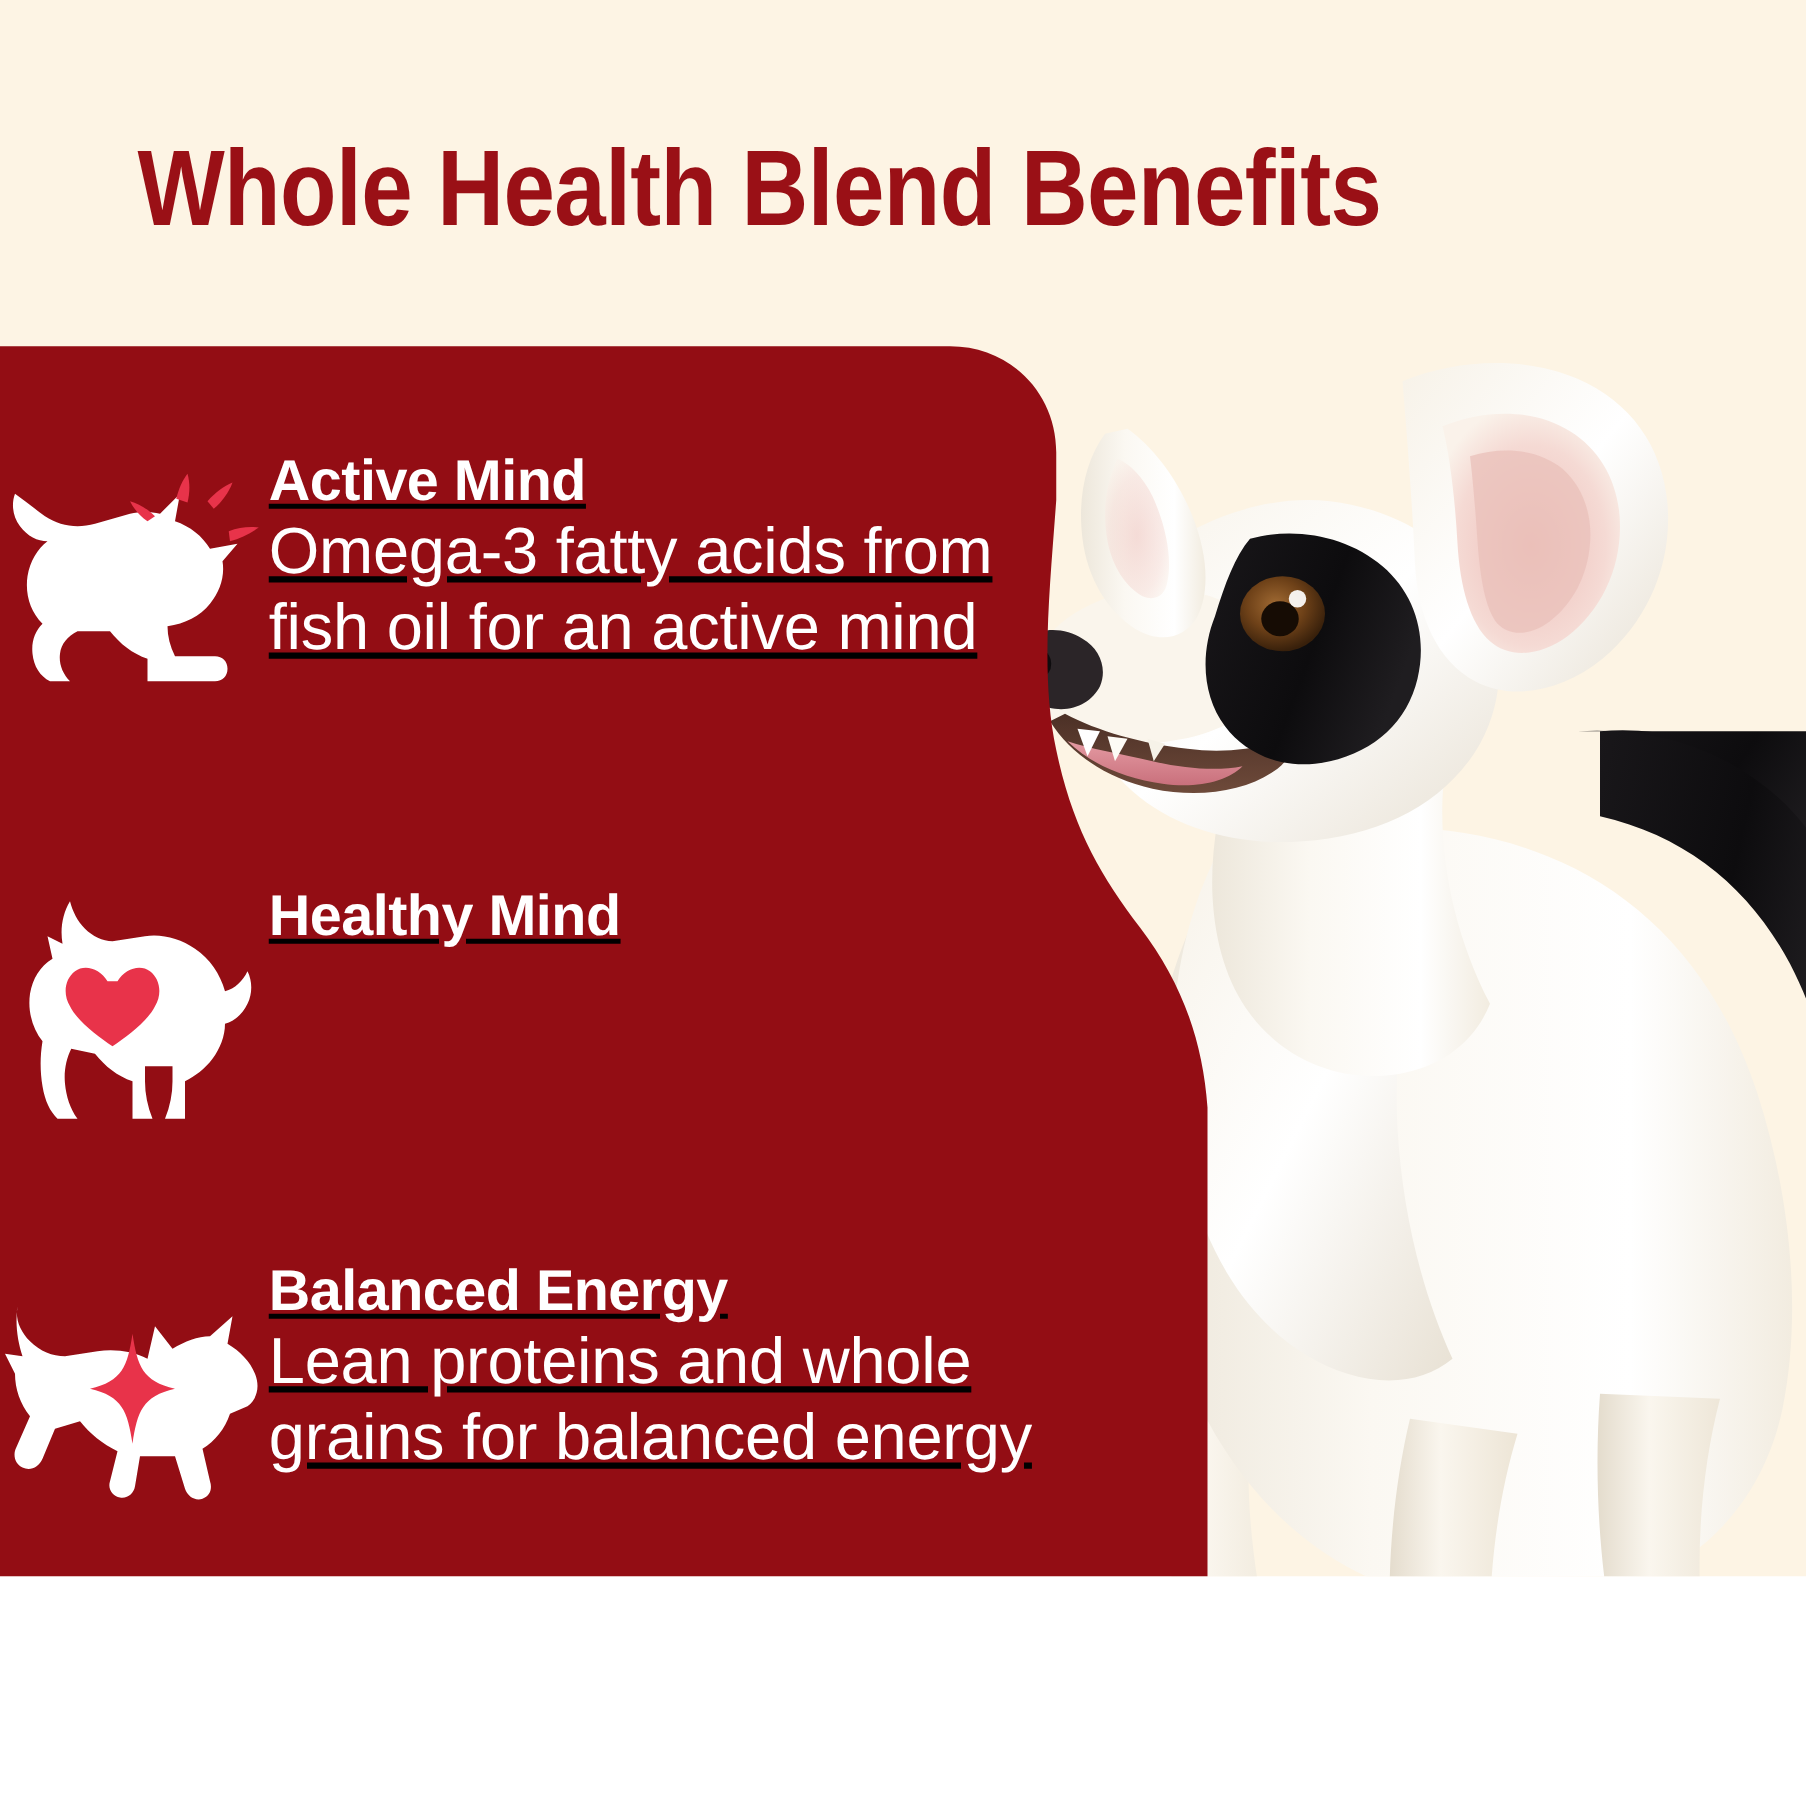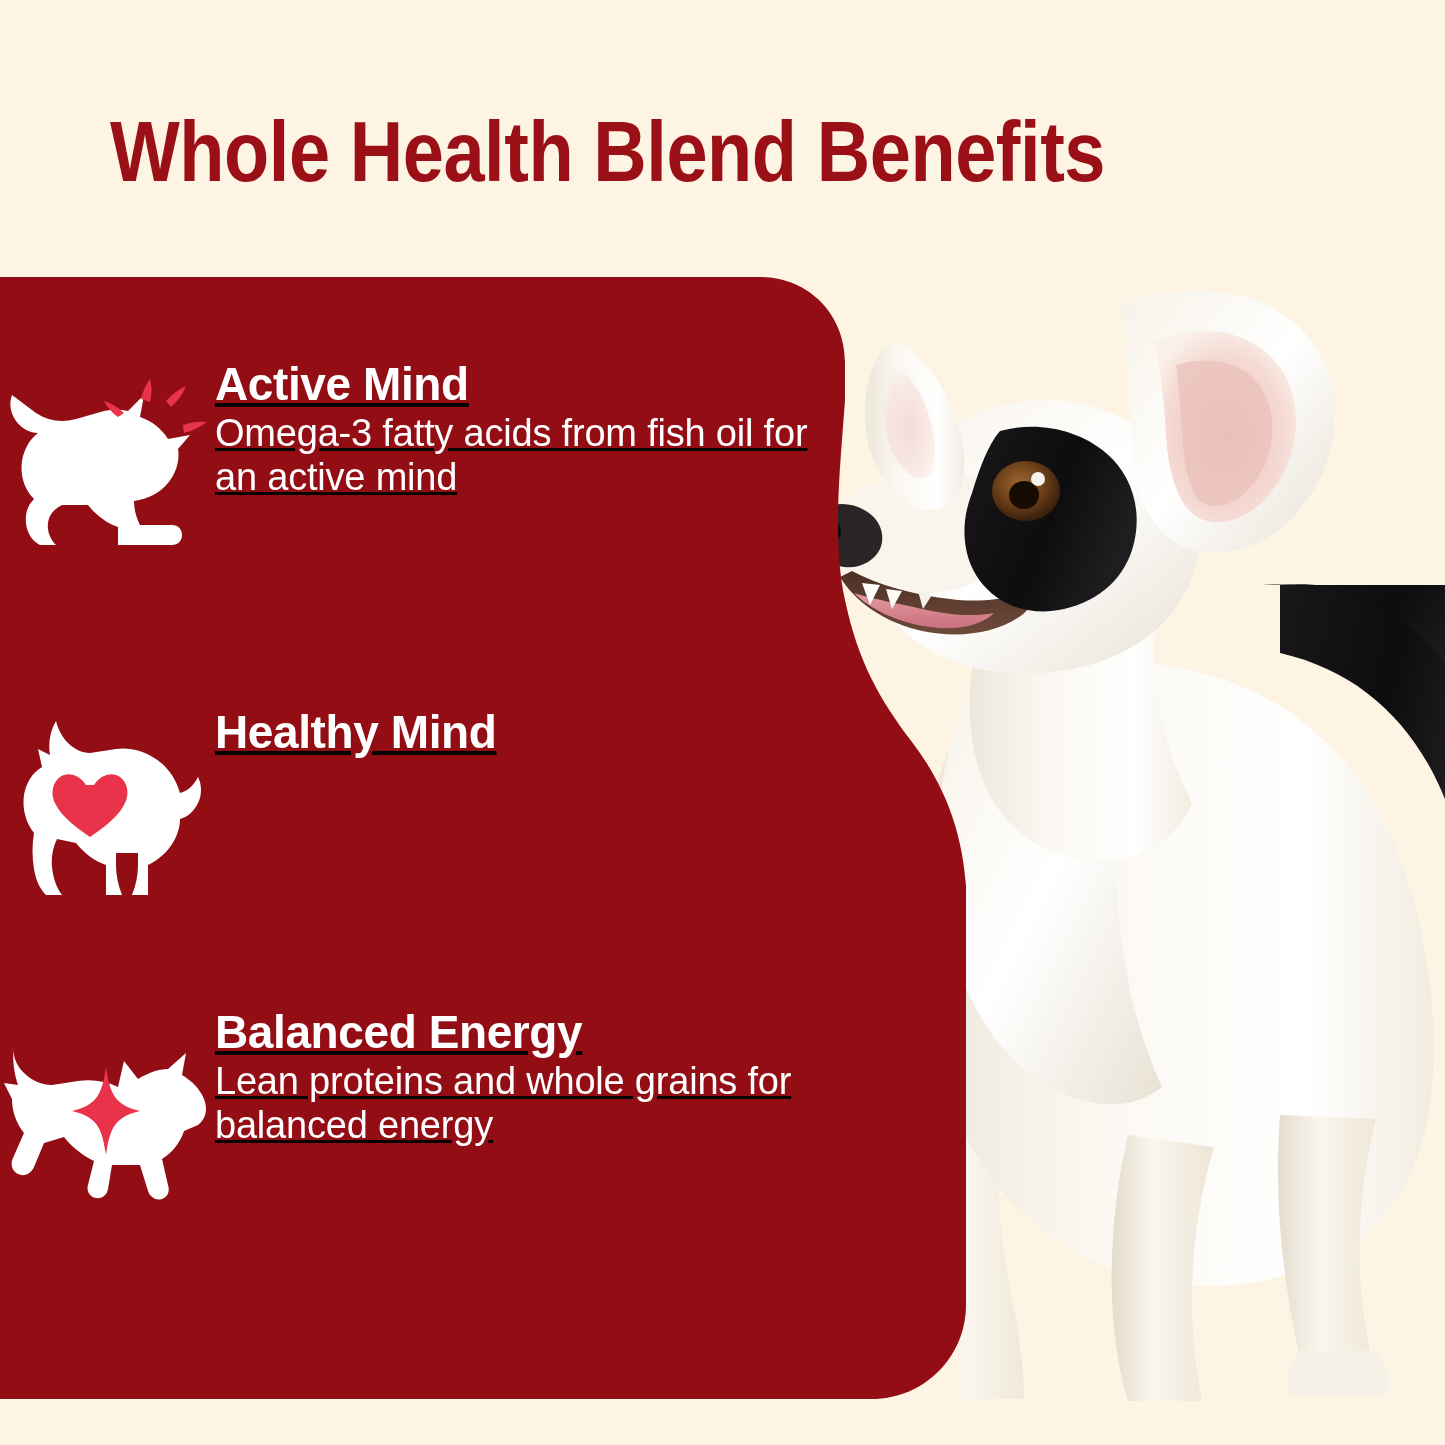--- a/index.html
+++ b/index.html
@@ -8,21 +8,21 @@
   }
   body {
     width: 1445px;
     height: 1445px;
     overflow: hidden;
     font-family: "Liberation Sans", sans-serif;
   }
   #canvas {
     position: relative;
     width: 1445px;
-    height: 1445px;
+    height: 1261px;
     background: #FDF4E4;
     overflow: hidden;
   }
 
   
   #page-title {
     position: absolute;
     left: 0;
     top: 108px;
     width: 1215px;
@@ -83,21 +83,21 @@
   }
   .benefit-title {
     font-size: 46px;
     font-weight: bold;
     color: #FFFFFF;
     line-height: 1.04;
     margin: 0 0 2px 0;
     letter-spacing: -0.4px;
   }
   .benefit-desc {
-    font-size: 38px;
+    font-size: 52px;
     font-weight: 400;
     color: #FFFFFF;
     line-height: 1.17;
     margin: 0;
     letter-spacing: -0.2px;
   }
 
   #benefit-1 { top: 80px;  left: 0; width: 840px; }
   #benefit-2 { top: 428px; left: 0; width: 880px; }
   #benefit-3 { top: 728px; left: 0; width: 840px; }

